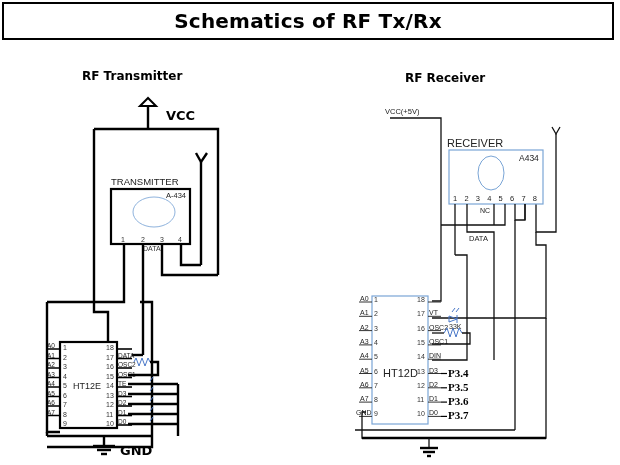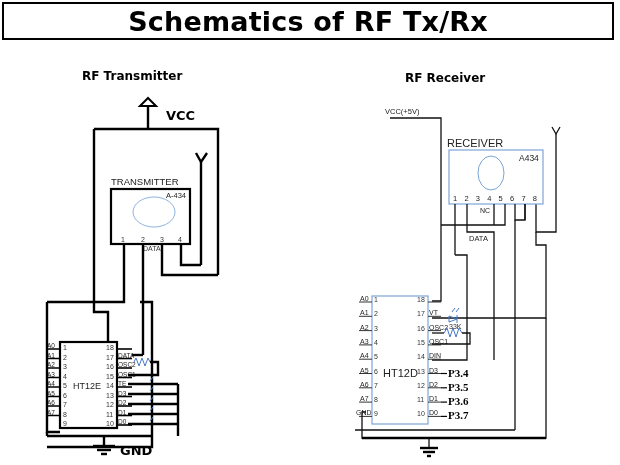--- a/index.html
+++ b/index.html
@@ -2,21 +2,21 @@
 <html><head>
 <meta charset="utf-8">
 <style>
   html, body { margin: 0; padding: 0; background: #ffffff; }
   body { width: 620px; height: 465px; position: relative; overflow: hidden; font-family: "DejaVu Sans", sans-serif; }
   .title-box {
     position: absolute; left: 2px; top: 2px; width: 612px; height: 38px;
     border: 2px solid #000; box-sizing: border-box; background: #fff;
     display: flex; align-items: center; justify-content: center;
   }
-  .title-text { font-family: "DejaVu Sans", sans-serif; font-weight: bold; font-size: 27px; color: #000; letter-spacing: 0.2px; }
+  .title-text { font-family: "DejaVu Sans", sans-serif; font-weight: bold; font-size: 20px; color: #000; letter-spacing: 0.2px; }
   svg.schem { position: absolute; left: 0; top: 0; }
   .lbl-bold { font-family: "DejaVu Sans", sans-serif; font-weight: bold; fill: #000; }
   .lbl-small { font-family: "Liberation Sans", sans-serif; fill: #222; }
   .lbl-pin { font-family: "Liberation Sans", sans-serif; font-size: 7px; fill: #333; }
   .lbl-port { font-family: "Liberation Serif", serif; font-weight: bold; font-size: 11px; fill: #000; }
   .w { stroke: #000; stroke-width: 2.4; fill: none; }
   .wt { stroke: #111; stroke-width: 1.3; fill: none; }
   .chip { stroke: #7aa5d6; stroke-width: 1.2; fill: #fff; }
   .chipk { stroke: #000; stroke-width: 2.2; fill: #fff; }
   .blue { stroke: #4a78c8; stroke-width: 1; fill: none; }

